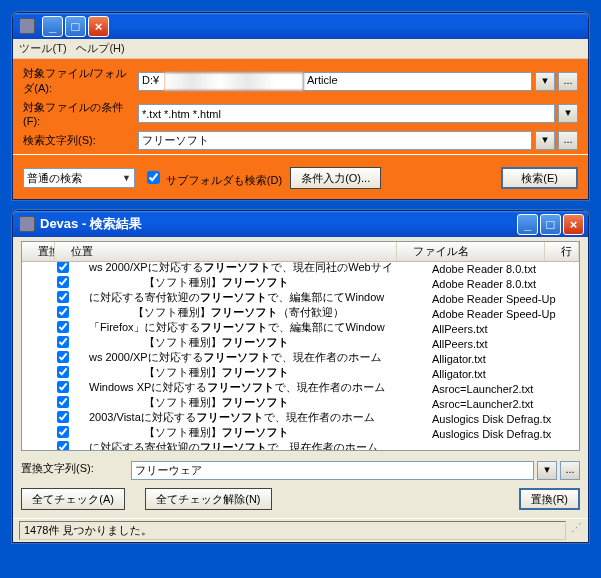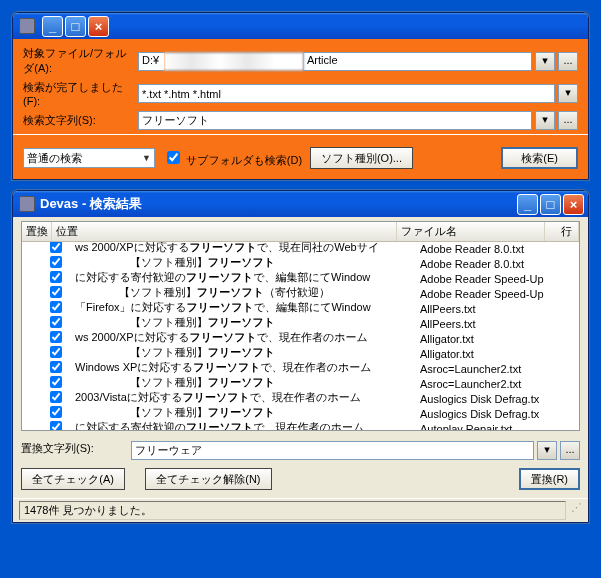--- a/index.html
+++ b/index.html
@@ -83,21 +83,21 @@
     border: 1px solid #7f9db9;
     background: linear-gradient(#f4f4f0,#d8d4c8);
     margin-left: 3px;
     text-align:center; line-height:15px;
   }
   .options-row {
     display:flex; align-items:center; gap:8px;
     padding: 6px 0;
   }
   .combo {
-    width: 132px; height: 20px;
+    width: 112px; height: 20px;
     border: 1px solid #7f9db9; background:#fff;
     padding: 1px 3px; display:flex; align-items:center; justify-content:space-between;
   }
   .combo .arrow { font-size:9px; color:#333; }
   .btn {
     border: 1px solid #444;
     background: linear-gradient(#fefefe,#e8e4d8);
     padding: 2px 10px;
     height: 22px;
     font: inherit;
@@ -114,21 +114,21 @@
     height: 210px;
     display:flex; flex-direction:column;
   }
   .thead, .trow {
     display:flex;
     width:100%;
   }
   .thead { background: linear-gradient(#fefefe,#e5e3da); border-bottom:1px solid #c0bcac;}
   .th, .td {
     border-right:1px solid #d8d4c4;
-    padding: 2px 4px;
+    padding: 2px 16px;
     white-space:nowrap;
     overflow:hidden;
   }
   .col-chk { width:30px; text-align:center;}
   .col-pos { flex:1; }
   .col-file { width:148px;}
   .col-line{ width:34px; text-align:right; padding-right:6px;}
   .tbody { overflow:hidden; flex:1;}
   .trow { font-size:11px; height:15px; align-items:flex-end;margin-left:19px;}
   .trow .td { border-right:none; }
@@ -154,51 +154,55 @@
 </head>
 <body>
 
 <div class="window">
   <div class="titlebar">
     <span class="titlebar-icon"></span>
     <div class="winbtn min">_</div>
     <div class="winbtn max">□</div>
     <div class="winbtn close">×</div>
   </div>
+  <div class="menubar">
+    <span>ツール(T)</span>
+    <span>ヘルプ(H)</span>
+  </div>
   <div class="form-area">
     <div class="row">
       <span class="row-label">対象ファイル/フォルダ(A):</span>
       <span class="text-input" style="flex:0 0 26px; border-right:none">D:¥</span>
       <span class="text-input blurred"></span>
       <span class="text-input" style="border-left:none">Article</span>
       <div class="dropbtn">▾</div>
       <div class="smallbtn">...</div>
     </div>
     <div class="row">
-      <span class="row-label">検索が完了しました(F):</span>
+      <span class="row-label">対象ファイルの条件(F):</span>
       <input class="text-input" value="*.txt *.htm *.html" style="">
       <div class="dropbtn">▾</div>
     </div>
     <div class="row">
       <span class="row-label">検索文字列(S):</span>
       <input class="text-input" value="フリーソフト" style="">
       <div class="dropbtn">▾</div>
       <div class="smallbtn">...</div>
     </div>
     <div class="divider"></div>
     <div class="options-row">
       <div class="combo">
         <span>普通の検索</span>
         <span class="arrow">▼</span>
       </div>
       <label>
         <input type="checkbox" checked="" style="">
         <span>サブフォルダも検索(D)</span>
       </label>
-      <button class="btn">ソフト種別(O)...</button>
+      <button class="btn">条件入力(O)...</button>
       <div class="spacer"></div>
       <button class="btn default">検索(E)</button>
     </div>
   </div>
 </div>
 
 <div class="window">
   <div class="titlebar">
     <span class="titlebar-icon"></span>
     <span class="title-text">Devas - 検索結果</span>
@@ -283,21 +287,20 @@
           </div>
           <div class="trow">
             <div class="td col-chk"><input type="checkbox" checked="" style=""></div>
             <div class="td col-pos">　　　　　【ソフト種別】<b>フリーソフト</b></div>
             <div class="td col-file">Auslogics Disk Defrag.tx</div>
             <div class="td col-line">17</div>
           </div>
           <div class="trow">
             <div class="td col-chk"><input type="checkbox" checked="" style=""></div>
             <div class="td col-pos">に対応する寄付歓迎の<b>フリーソフト</b>で、現在作者のホーム</div>
-            <div class="td col-file">Autoplay Repair.txt</div>
             <div class="td col-line">5</div>
           </div>
         </div>
     </div>
 
     <div class="replace-row">
       <span class="lbl">置換文字列(S):</span>
       <input class="text-input" value="フリーウェア" style="">
       <div class="dropbtn">▾</div>
       <div class="smallbtn">...</div>

